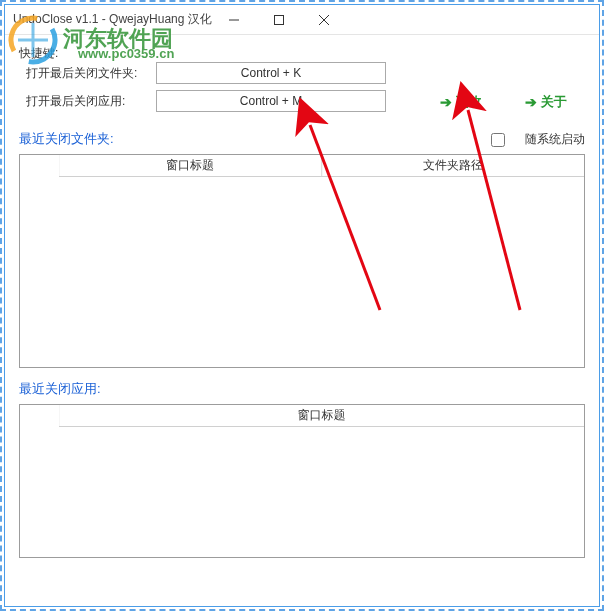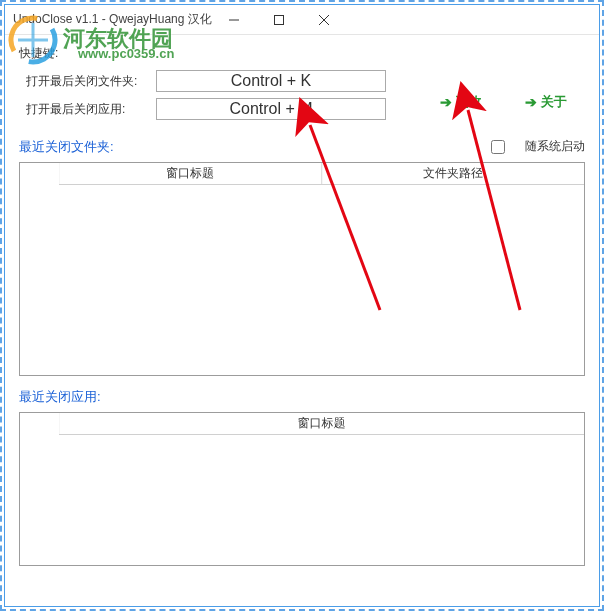--- a/index.html
+++ b/index.html
@@ -10,30 +10,30 @@
   .titlebar { height: 30px; display: flex; align-items: center; justify-content: flex-start; border-bottom: 1px solid #e5e5e5; padding-left: 8px; font-size: 12px; color: #444; }
   .titlebar-controls { display: flex; height: 100%; }
   .tb-btn { width: 45px; display: flex; align-items: center; justify-content: center; font-size: 14px; color: #333; }
 
   .watermark-wrap { position: absolute; left: 8px; top: 10px; z-index: 50; pointer-events: none; }
   .wm-logo { width: 60px; height: 50px; position: absolute; left: 0; top: 5px; }
   .wm-text1 { position: absolute; left: 55px; top: 14px; font-size: 22px; font-weight: bold; color: #3e9a42; white-space: nowrap; text-shadow: 0 0 2px #fff, 0 0 2px #fff; opacity: 0.9; }
   .wm-text2 { position: absolute; left: 62px; top: 36px; font-size: 13px; font-weight: bold; color: #3e9a42; white-space: nowrap; opacity: 0.9; margin-left: 8px; }
 
   .client { padding: 10px 14px; position: relative; flex: 1; display: flex; flex-direction: column; }
-  .section-label { font-size: 12px; color: #333; margin-bottom: 8px; }
+  .section-label { font-size: 12px; color: #333; }
   .hotkey-row { display: flex; align-items: center; margin-bottom: 6px; }
   .hotkey-label { width: 130px; font-size: 12px; color: #333; margin-left: 7px; }
-  .hotkey-input { width: 230px; height: 22px; border: 1px solid #aaa; text-align: center; font-size: 16px; color: #333; background: #fff; }
+  .hotkey-input { width: 230px; height: 22px; border: 1px solid #aaa; text-align: center; font-size: 12px; color: #333; background: #fff; }
 
   .link-btn { position: absolute; color: #2a9a34; font-size: 13px; font-weight: bold; display: flex; align-items: center; gap: 4px; cursor: pointer; }
   .link-arrow { color: #2a9a34; font-size: 14px; font-weight: bold; }
 
   .section-header { color: #1a60d6; font-size: 13px; margin: 12px 0 6px 0; }
-  .section-header-row { display: flex; align-items: flex-start; justify-content: space-between; margin: 12px 0 6px 0; }
+  .section-header-row { display: flex; align-items: flex-end; justify-content: space-between; margin: 12px 0 6px 0; }
   .checkbox-wrap { display: flex; align-items: center; gap: 20px; font-size: 12px; color: #333; margin-left: 27px; }
   .checkbox-wrap input { width: 14px; height: 14px; }
 
   .table-box { border: 1px solid #9c9c9c; background: #fff; padding-left: 39px; }
   .table-head { display: flex; height: 22px; background: #fff; border-bottom: 1px solid #d0d0d0; font-size: 12px; color: #333; }
   .th { flex: 1; display: flex; align-items: center; justify-content: center; border-right: 1px solid #e0e0e0; position: relative; }
   .th:last-child { border-right: none; }
   .th::before { content:""; position:absolute; left:0; top:0; height:100%; width:1px; background:#f6f6f6; }
   .table-body { min-height: 20px; }
 

